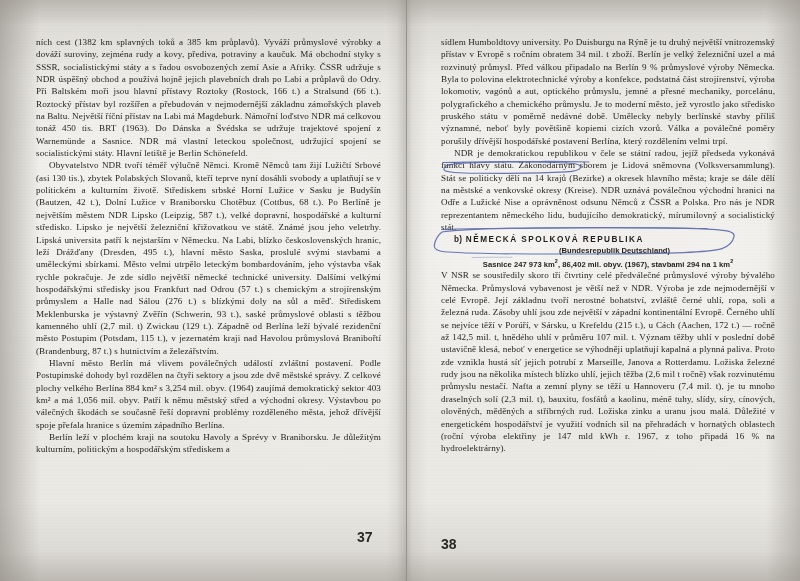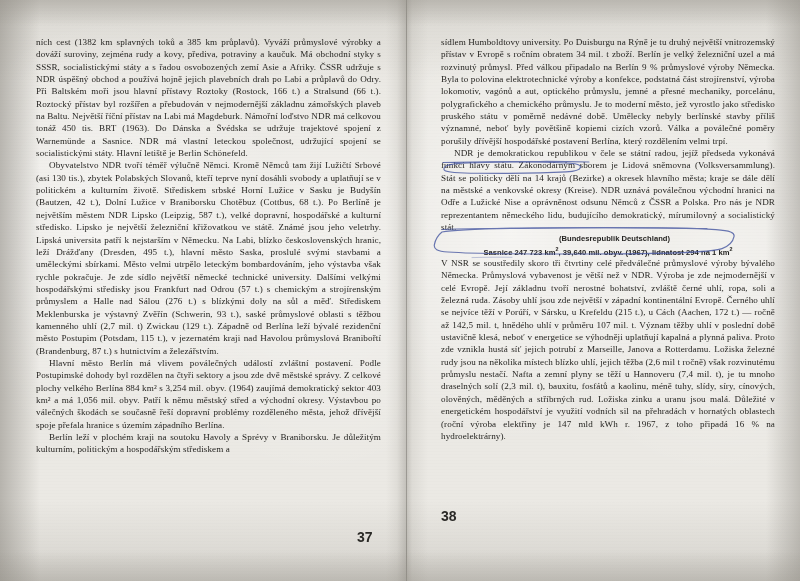--- a/index.html
+++ b/index.html
@@ -138,21 +138,21 @@
 
   
   .folio {
     position: absolute;
     font-family: Liberation Sans, sans-serif;
     font-weight: bold;
     font-size: 14px;
     color: #2a2926;
   }
   #folio-left  { left: 357px; top: 529px; }
-  #folio-right { left: 441px; top: 508px; }
+  #folio-right { left: 441px; top: 536px; }
 
   
   #ink {
     position: absolute;
     left: 0; top: 0;
     width: 800px; height: 581px;
     pointer-events: none;
   }
   #ink path, #ink ellipse, #ink line { fill: none; }
 
@@ -182,25 +182,29 @@
     <p class="noind">ních cest (1382 km splavných toků a 385 km průplavů). Vyváží průmyslové výrobky a dováží suroviny, zejména rudy a kovy, přediva, potraviny a kaučuk. Má obchodní styky s SSSR, socialistickými státy a s řadou osvobozených zemí Asie a Afriky. ČSSR udržuje s NDR úspěšný obchod a používá hojně jejich plavebních drah po Labi a průplavů do Odry. Při Baltském moři jsou hlavní přístavy Roztoky (Rostock, 166 t.) a Stralsund (66 t.). Roztocký přístav byl rozšířen a přebudován v nejmodernější základnu zámořských plaveb na Baltu. Největší říční přístav na Labi má Magdeburk. Námořní loďstvo NDR má celkovou tonáž 450 tis. BRT (1963). Do Dánska a Švédska se udržuje trajektové spojení z Warnemünde a Sasnice. NDR má vlastní leteckou společnost, udržující spojení se socialistickými státy. Hlavní letiště je Berlin Schönefeld.</p>
     <p>Obyvatelstvo NDR tvoří téměř výlučně Němci. Kromě Němců tam žijí Lužičtí Srbové (asi 130 tis.), zbytek Polabských Slovanů, kteří teprve nyní dosáhli svobody a uplatňují se v politickém a kulturním životě. Střediskem srbské Horní Lužice v Sasku je Budyšín (Bautzen, 42 t.), Dolní Lužice v Braniborsku Chotěbuz (Cottbus, 68 t.). Po Berlíně je největším městem NDR Lipsko (Leipzig, 587 t.), velké dopravní, hospodářské a kulturní středisko. Lipsko je největší železniční křižovatkou ve státě. Známé jsou jeho veletrhy. Lipská universita patří k nejstarším v Německu. Na Labi, blízko československých hranic, leží Drážďany (Dresden, 495 t.), hlavní město Saska, proslulé svými stavbami a uměleckými sbírkami. Město velmi utrpělo leteckým bombardováním, jeho výstavba však rychle pokračuje. Je zde sídlo největší německé technické university. Dalšími velkými hospodářskými středisky jsou Frankfurt nad Odrou (57 t.) s chemickým a strojírenským průmyslem a Halle nad Sálou (276 t.) s blízkými doly na sůl a měď. Střediskem Meklenburska je výstavný Zvěřín (Schwerin, 93 t.), saské průmyslové oblasti s těžbou kamenného uhlí (2,7 mil. t) Zwickau (129 t.). Západně od Berlína leží bývalé rezidenční město Postupim (Potsdam, 115 t.), v jezernatém kraji nad Havolou průmyslová Branibořtí (Brandenburg, 87 t.) s hutnictvím a železářstvím.</p>
     <p>Hlavní město Berlín má vlivem poválečných událostí zvláštní postavení. Podle Postupimské dohody byl rozdělen na čtyři sektory a jsou zde dvě městské správy. Z celkové plochy velkého Berlína 884 km² s 3,254 mil. obyv. (1964) zaujímá demokratický sektor 403 km² a má 1,056 mil. obyv. Patří k němu městský střed a východní okresy. Výstavbou po válečných škodách se současně řeší dopravní problémy rozděleného města, jehož dřívější spoje přefala hranice s územím západního Berlína.</p>
     <p>Berlín leží v plochém kraji na soutoku Havoly a Sprévy v Braniborsku. Je důležitým kulturním, politickým a hospodářským střediskem a</p>
   </div>
 
   <div class="col" id="col-right">
     <p class="noind">sídlem Humboldtovy university. Po Duisburgu na Rýně je tu druhý největší vnitrozemský přístav v Evropě s ročním obratem 34 mil. t zboží. Berlín je velký železniční uzel a má rozvinutý průmysl. Před válkou připadalo na Berlín 9 % průmyslové výroby Německa. Byla to polovina elektrotechnické výroby a konfekce, podstatná část strojírenství, výroba lokomotiv, vagónů a aut, optického průmyslu, jemné a přesné mechaniky, porcelánu, polygrafického a chemického průmyslu. Je to moderní město, jež vyrostlo jako středisko pruského státu v poměrně nedávné době. Umělecky nebyly berlínské stavby příliš významné, neboť byly povětšině kopiemi cizích vzorů. Válka a poválečné poměry porušily dřívější hospodářské postavení Berlína, který rozdělením velmi trpí.</p>
     <p>NDR je demokratickou republikou v čele se státní radou, jejíž předseda vykonává funkci hlavy státu. Zákonodárným sborem je Lidová sněmovna (Volksversammlung). Stát se politicky dělí na 14 krajů (Bezirke) a okresek hlavního města; kraje se dále dělí na městské a venkovské okresy (Kreise). NDR uznává poválečnou východní hranici na Odře a Lužické Nise a oprávněnost odsunu Němců z ČSSR a Polska. Pro nás je NDR reprezentantem německého lidu, budujícího demokratický, mírumilovný a socialistický stát.</p>
 
+    <p class="sec-head">
+      <span class="lead">b)</span>
+      <span>NĚMECKÁ SPOLKOVÁ REPUBLIKA</span>
+    </p>
 
     <p class="sub-block">
       <span>(Bundesrepublik Deutschland)</span><br>
       <span>Sasnice</span>
-      <span>247 723 km</span><sup>2</sup><span>, </span><span>39,640 mil. obyv. (1967)</span><span>, </span><span>lidnatost</span>
+      <span>247 973 km</span><sup>2</sup><span>, </span><span>86,402 mil. obyv. (1967)</span><span>, </span><span>stavbami</span>
       <span>294 na 1 km</span><sup>2</sup>
     </p>
 
     <p class="noind">V NSR se soustředily skoro tři čtvrtiny celé předválečné průmyslové výroby bývalého Německa. Průmyslová vybavenost je větší než v NDR. Výroba je zde nejmodernější v celé Evropě. Její základnu tvoří nerostné bohatství, zvláště černé uhlí, ropa, soli a železná ruda. Zásoby uhlí jsou zde největší v západní kontinentální Evropě. Černého uhlí se nejvíce těží v Porúří, v Sársku, u Krefeldu (215 t.), u Cách (Aachen, 172 t.) — ročně až 142,5 mil. t, hnědého uhlí v průměru 107 mil. t. Význam těžby uhlí v poslední době ustavičně klesá, neboť v energetice se výhodněji uplatňují kapalná a plynná paliva. Proto zde vznikla hustá síť jejich potrubí z Marseille, Janova a Rotterdamu. Ložiska železné rudy jsou na několika místech blízko uhlí, jejich těžba (2,6 mil t ročně) však rozvinutému průmyslu nestačí. Nafta a zemní plyny se těží u Hannoveru (7,4 mil. t), je tu mnoho draselných solí (2,3 mil. t), bauxitu, fosfátů a kaolinu, méně tuhy, slídy, síry, cínových, olověných, měděných a stříbrných rud. Ložiska zinku a uranu jsou malá. Důležité v energetickém hospodářství je využití vodních sil na přehradách v hornatých oblastech (roční výroba elektřiny je 147 mld kWh r. 1967, z toho připadá 16 % na hydroelektrárny).</p>
   </div>
 
   <div class="folio" id="folio-left">37</div>
   <div class="folio" id="folio-right">38</div>
 
   <svg id="ink" viewBox="0 0 800 581">

